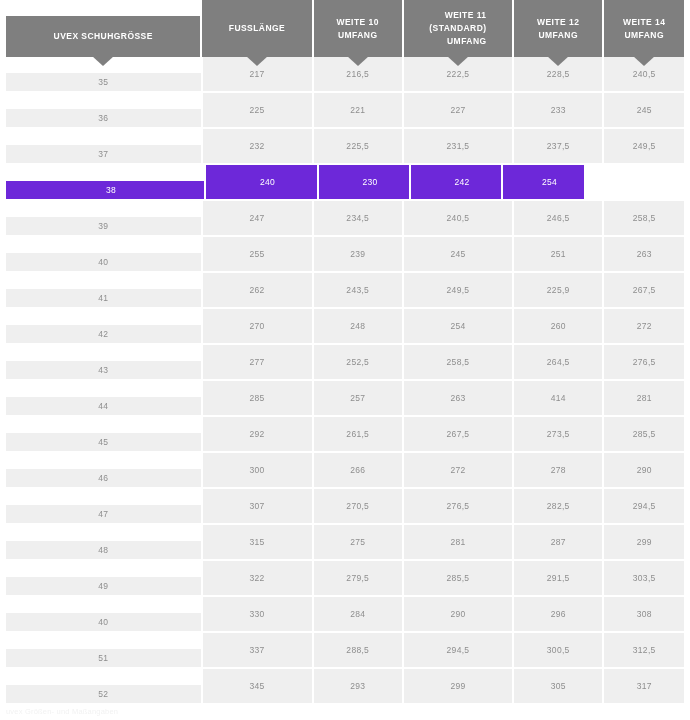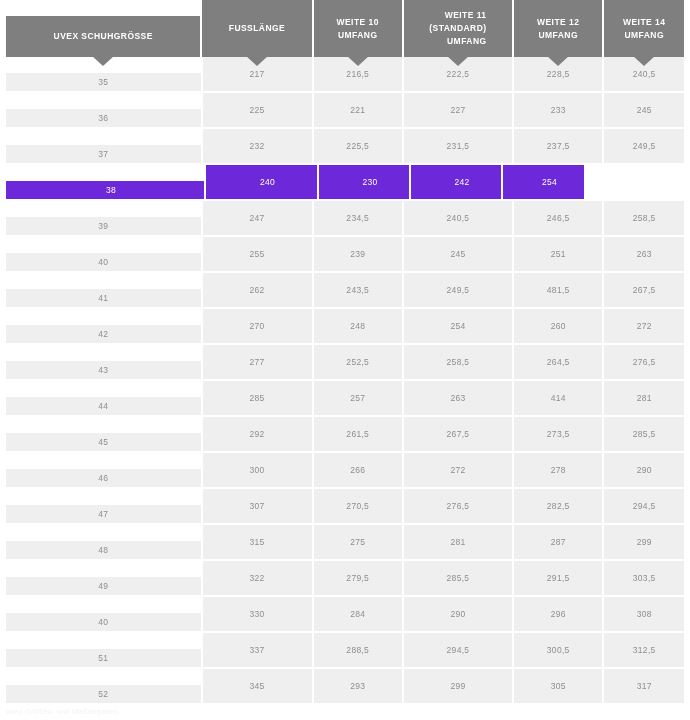--- a/index.html
+++ b/index.html
@@ -204,21 +204,21 @@
         <div class="body-cell col-2">239</div>
         <div class="body-cell col-3">245</div>
         <div class="body-cell col-4">251</div>
         <div class="body-cell col-5">263</div>
       </div>
       <div class="chart-row">
         <div class="body-cell col-0">41</div>
         <div class="body-cell col-1">262</div>
         <div class="body-cell col-2">243,5</div>
         <div class="body-cell col-3">249,5</div>
-        <div class="body-cell col-4">481,5</div>
+        <div class="body-cell col-4">225,9</div>
         <div class="body-cell col-5">267,5</div>
       </div>
       <div class="chart-row">
         <div class="body-cell col-0">42</div>
         <div class="body-cell col-1">270</div>
         <div class="body-cell col-2">248</div>
         <div class="body-cell col-3">254</div>
         <div class="body-cell col-4">260</div>
         <div class="body-cell col-5">272</div>
       </div>

